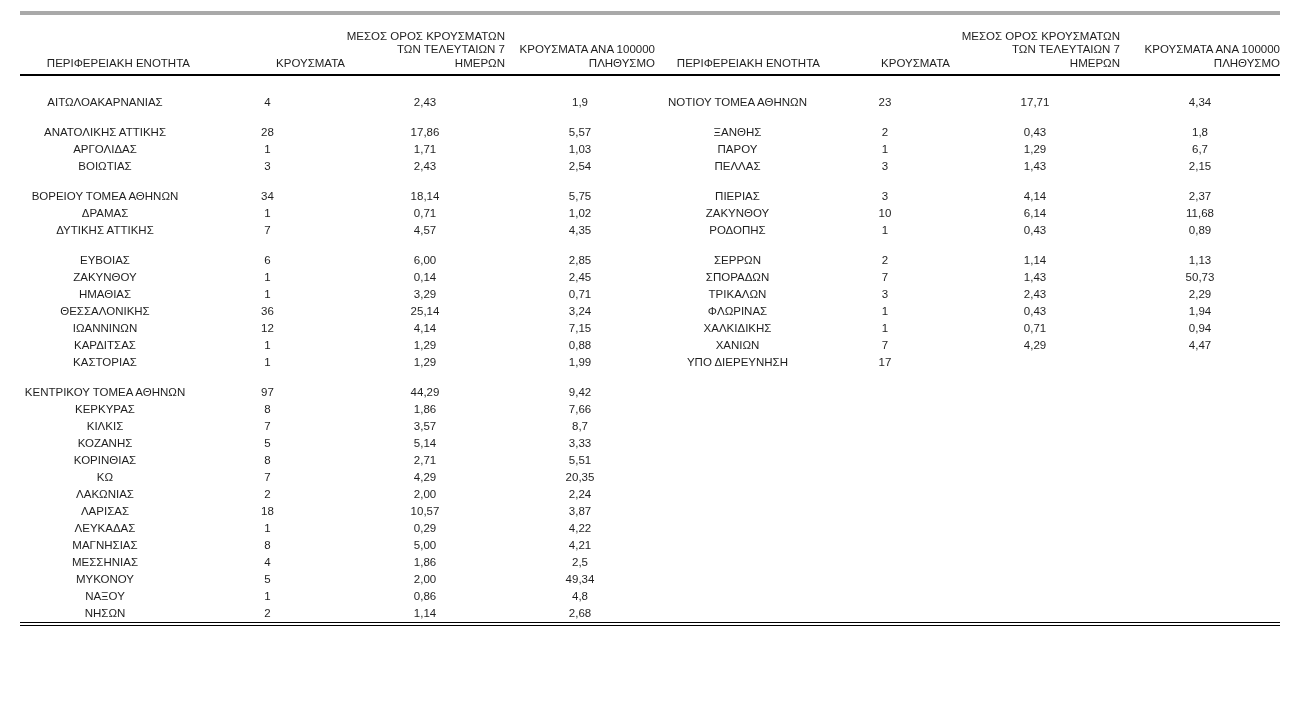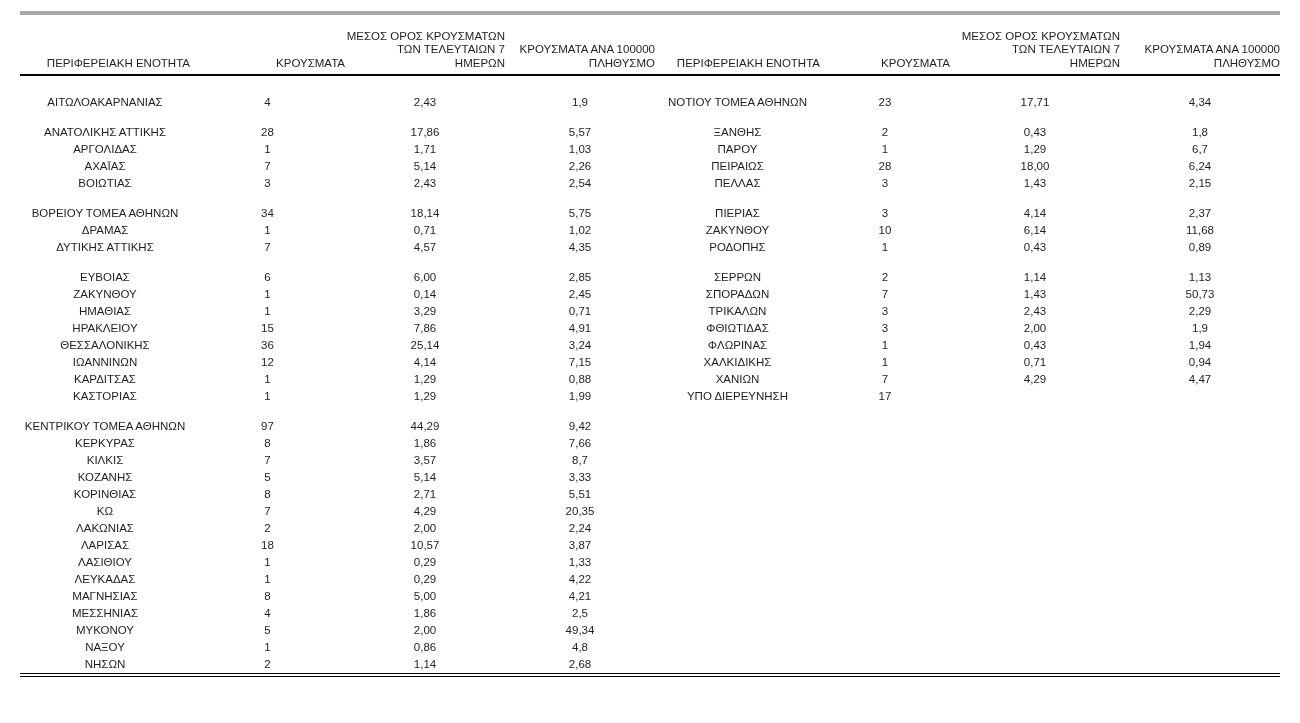--- a/index.html
+++ b/index.html
@@ -144,30 +144,20 @@
             <td>ΑΡΓΟΛΙΔΑΣ</td>
             <td>1</td>
             <td>1,71</td>
             <td>1,03</td>
             <td>ΠΑΡΟΥ</td>
             <td>1</td>
             <td>1,29</td>
             <td>6,7</td>
           </tr>
           <tr>
-            <td>ΑΧΑΪΑΣ</td>
-            <td>7</td>
-            <td>5,14</td>
-            <td>2,26</td>
-            <td>ΠΕΙΡΑΙΩΣ</td>
-            <td>28</td>
-            <td>18,00</td>
-            <td>6,24</td>
-          </tr>
-          <tr>
             <td>ΒΟΙΩΤΙΑΣ</td>
             <td>3</td>
             <td>2,43</td>
             <td>2,54</td>
             <td>ΠΕΛΛΑΣ</td>
             <td>3</td>
             <td>1,43</td>
             <td>2,15</td>
           </tr>
           <tr class="spacer">
@@ -230,30 +220,20 @@
             <td>ΗΜΑΘΙΑΣ</td>
             <td>1</td>
             <td>3,29</td>
             <td>0,71</td>
             <td>ΤΡΙΚΑΛΩΝ</td>
             <td>3</td>
             <td>2,43</td>
             <td>2,29</td>
           </tr>
           <tr>
-            <td>ΗΡΑΚΛΕΙΟΥ</td>
-            <td>15</td>
-            <td>7,86</td>
-            <td>4,91</td>
-            <td>ΦΘΙΩΤΙΔΑΣ</td>
-            <td>3</td>
-            <td>2,00</td>
-            <td>1,9</td>
-          </tr>
-          <tr>
             <td>ΘΕΣΣΑΛΟΝΙΚΗΣ</td>
             <td>36</td>
             <td>25,14</td>
             <td>3,24</td>
             <td>ΦΛΩΡΙΝΑΣ</td>
             <td>1</td>
             <td>0,43</td>
             <td>1,94</td>
           </tr>
           <tr>
@@ -357,30 +337,20 @@
             <td></td>
             <td></td>
             <td></td>
             <td></td>
           </tr>
           <tr>
             <td>ΛΑΡΙΣΑΣ</td>
             <td>18</td>
             <td>10,57</td>
             <td>3,87</td>
-            <td></td>
-            <td></td>
-            <td></td>
-            <td></td>
-          </tr>
-          <tr>
-            <td>ΛΑΣΙΘΙΟΥ</td>
-            <td>1</td>
-            <td>0,29</td>
-            <td>1,33</td>
             <td></td>
             <td></td>
             <td></td>
             <td></td>
           </tr>
           <tr>
             <td>ΛΕΥΚΑΔΑΣ</td>
             <td>1</td>
             <td>0,29</td>
             <td>4,22</td>

